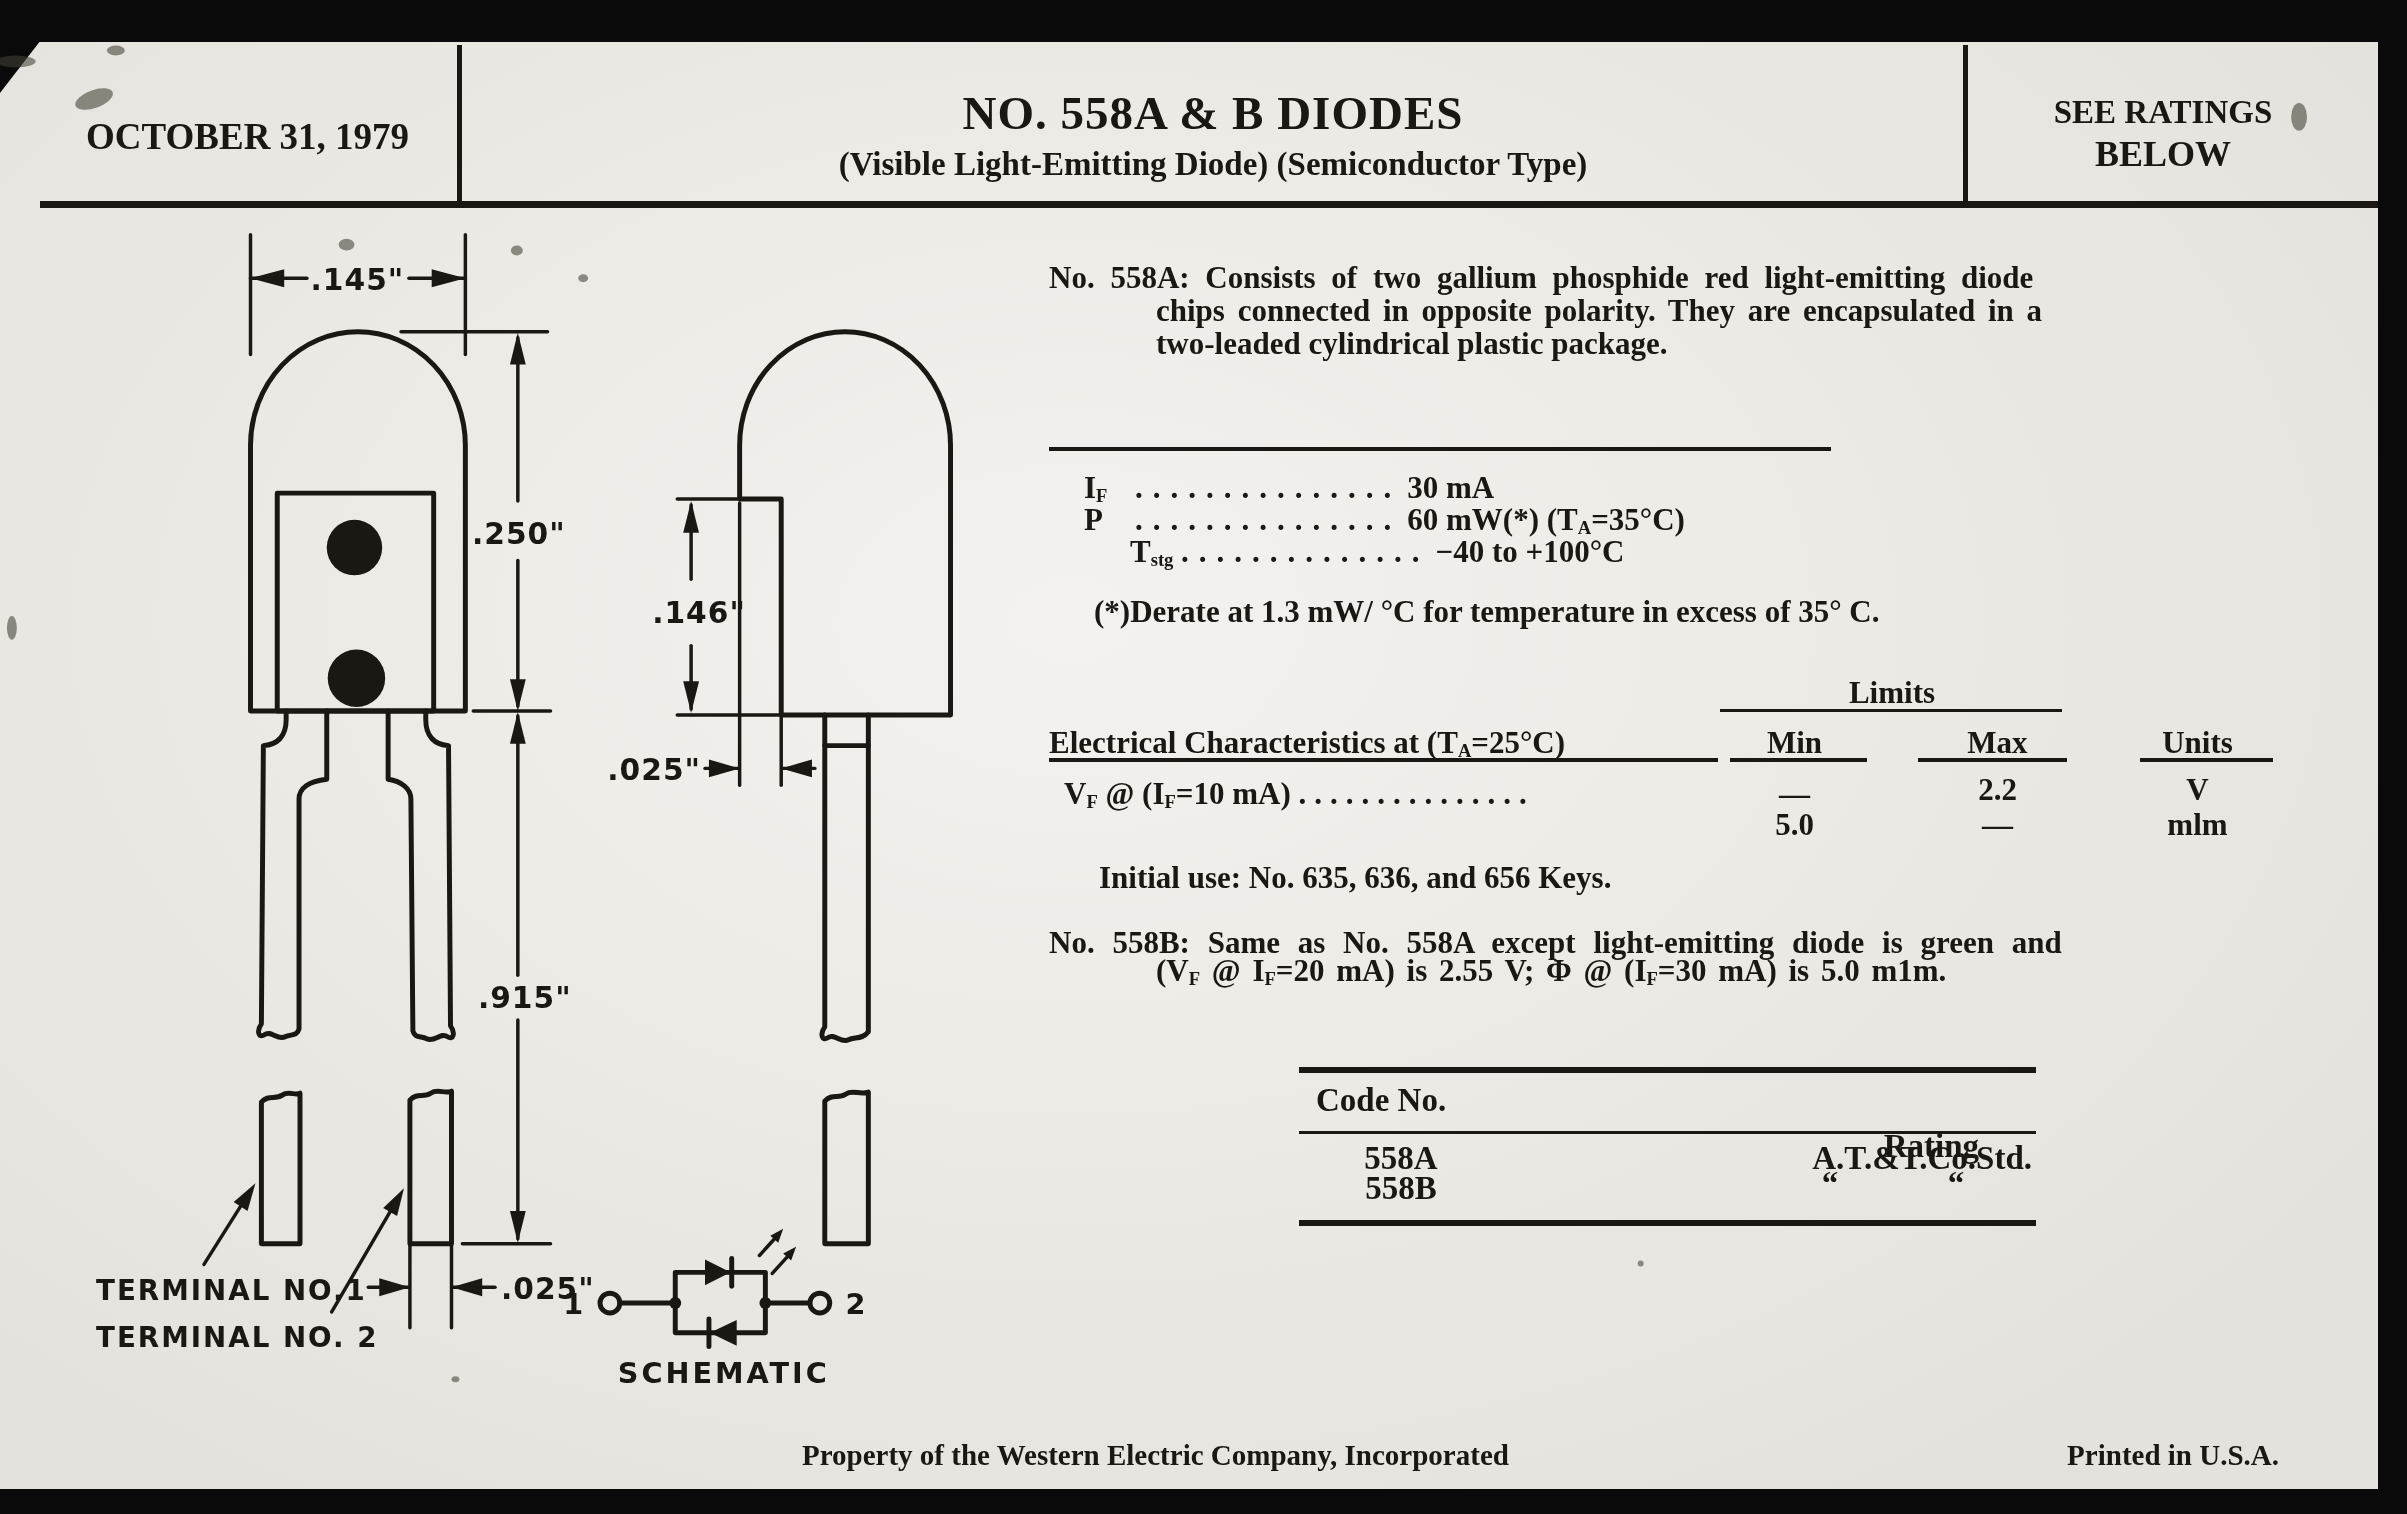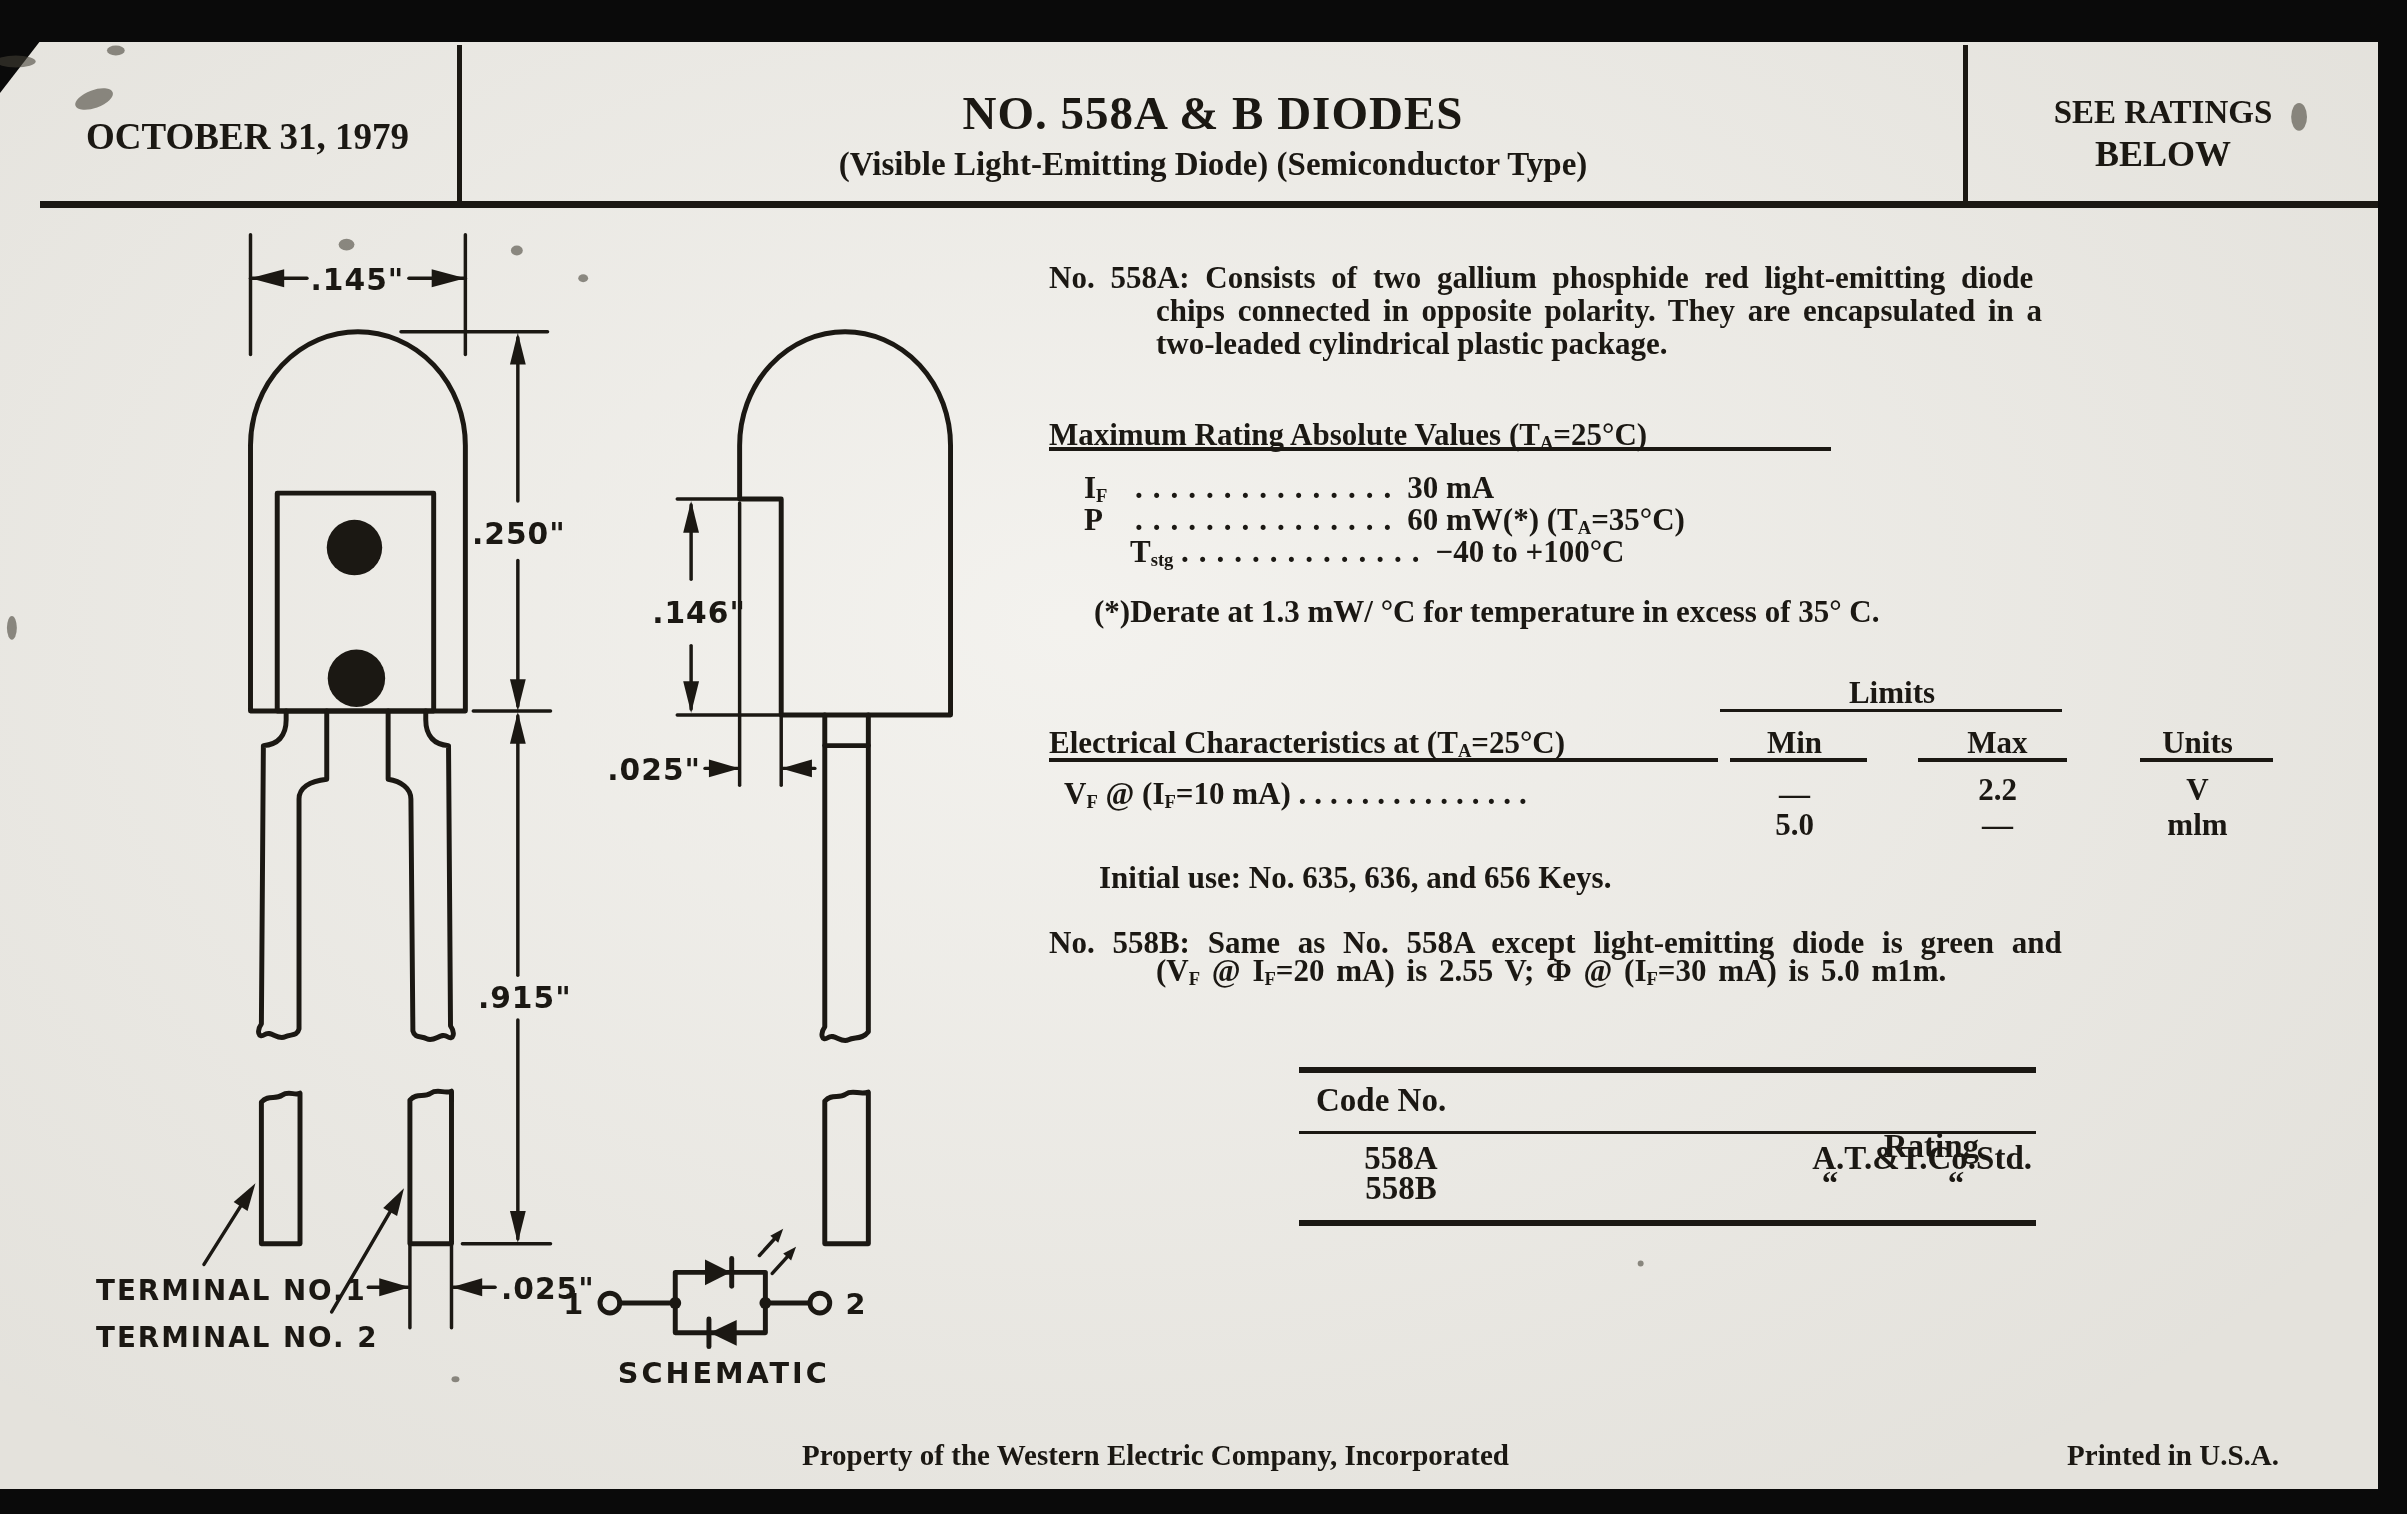--- a/index.html
+++ b/index.html
@@ -167,21 +167,20 @@
   <div class="abs ser" style="left:594px;top:85px;width:1238px;text-align:center;font-size:47px;letter-spacing:1px;">NO. 558A &amp; B DIODES</div>
   <div class="abs ser" style="left:594px;top:145px;width:1238px;text-align:center;font-size:33px;">(Visible Light-Emitting Diode) (Semiconductor Type)</div>
   <div class="abs ser" style="left:1975px;top:93px;width:376px;text-align:center;font-size:33px;">SEE RATINGS</div>
   <div class="abs ser" style="left:1975px;top:133px;width:376px;text-align:center;font-size:36px;">BELOW</div>
   <div class="rule" style="left:40px;top:201px;width:2338px;height:7px;"></div>
 
   <div class="abs ser" style="left:1049px;top:259px;word-spacing:8px;">No. 558A: Consists of two gallium phosphide red light-emitting diode</div>
   <div class="abs ser" style="left:1156px;top:325px;">two-leaded cylindrical plastic package.</div>
   <div class="abs ser" style="left:1156px;top:292px;word-spacing:5px;">chips connected in opposite polarity. They are encapsulated in a</div>
 
-  <div class="abs ser" style="left:1049px;top:416px;"><span>Maximum Rating Absolute Values (T</span><span class="sub">A</span><span>=25°C)</span></div>
   <div class="rule" style="left:1049px;top:447px;width:782px;height:4px;"></div>
 
   <div class="abs ser" style="left:1084px;top:469px;"><span class="sym"><span>I</span><span class="sub">F</span></span><span class="dots">...............</span><span class="val"><span>30 mA</span></span></div>
   <div class="abs ser" style="left:1084px;top:501px;"><span class="sym"><span>P</span></span><span class="dots">...............</span><span class="val"><span>60 mW(*) (T</span><span class="sub">A</span><span>=35°C)</span></span></div>
   <div class="abs ser" style="left:1084px;top:533px;margin-left:46px;"><span class="sym"><span>T</span><span class="sub">stg</span></span><span class="dots">..............</span><span class="val"><span>−40 to +100°C</span></span></div>
 
   <div class="abs ser" style="left:1094px;top:593px;">(*)Derate at 1.3 mW/ °C for temperature in excess of 35° C.</div>
 
   <div class="abs ser" style="left:1813px;top:674px;width:158px;text-align:center;">Limits</div>
   <div class="rule" style="left:1720px;top:709px;width:342px;height:3px;"></div>

